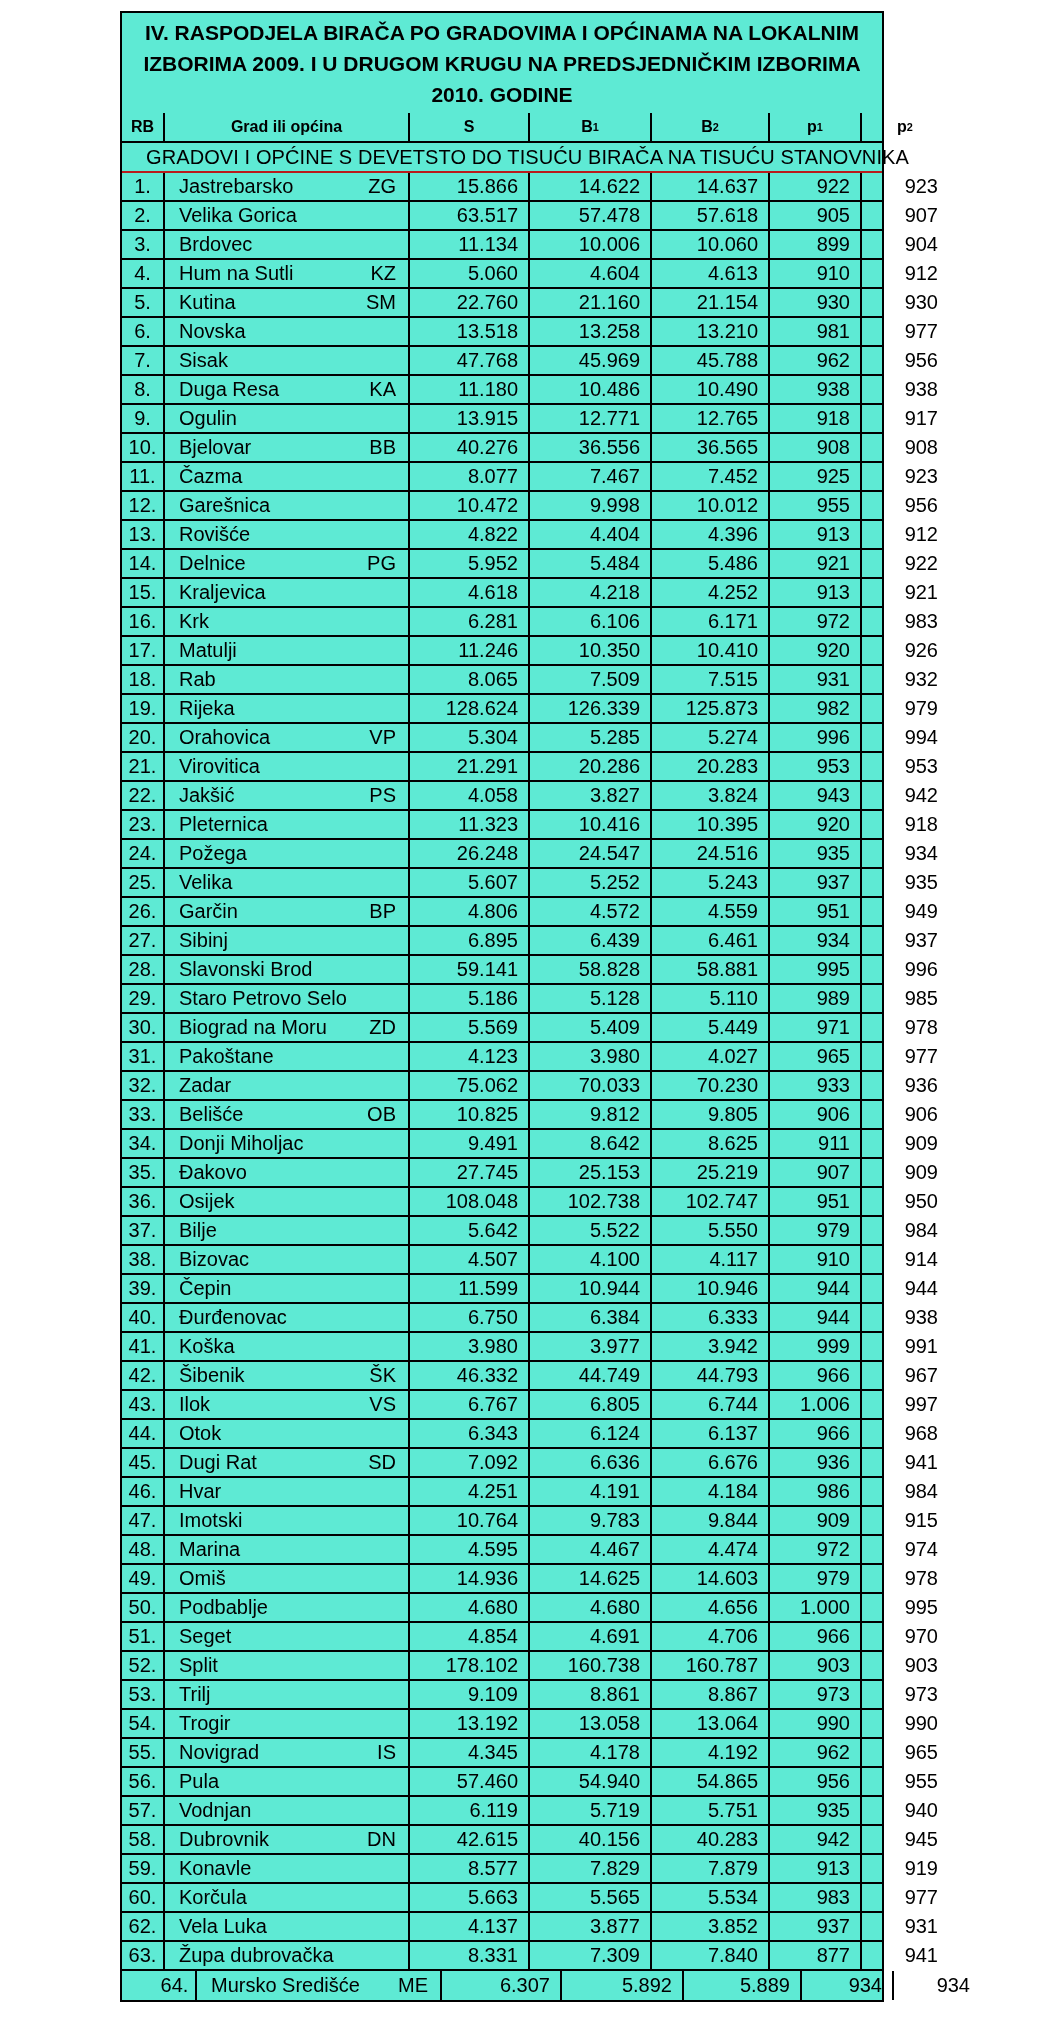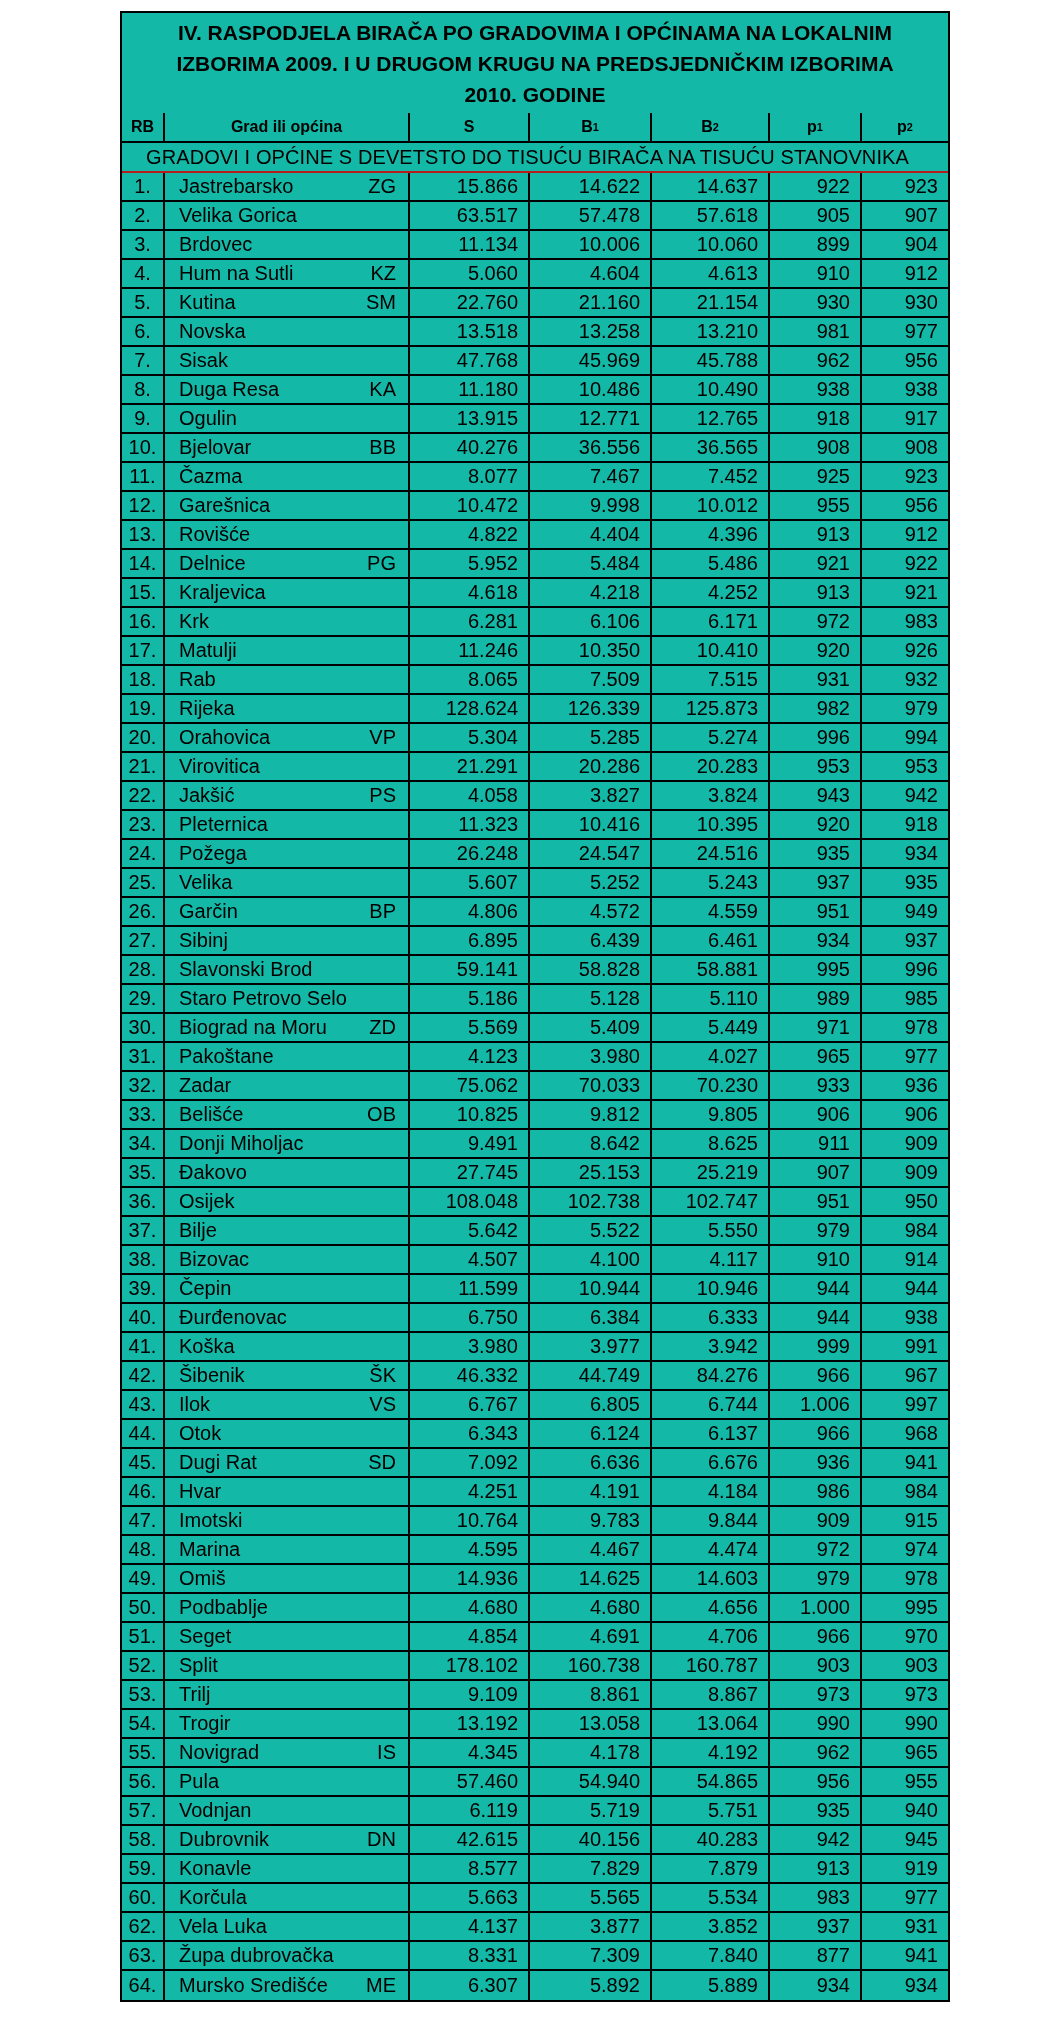--- a/index.html
+++ b/index.html
@@ -3,39 +3,39 @@
 <meta charset="utf-8">
 <style>
   html,body{margin:0;padding:0;}
   body{
     width:1045px;height:2031px;background:#ffffff;color:#000;
     font-family:"Liberation Sans","DejaVu Sans",sans-serif;
     overflow:hidden;position:relative;
   }
   *{box-sizing:border-box;}
   .table-outer{
-    position:absolute;left:120px;top:11px;width:830px;
-    border:2px solid #000;background:#14b8a6;
+    position:absolute;left:120px;top:11px;width:764px;
+    border:2px solid #000;background:#5eead4;
   }
   .title{
     text-align:center;font-weight:bold;font-size:21px;line-height:31px;
     padding:4px 6px 3px 6px;
   }
   .grid{display:grid;grid-template-columns:41px 245px 120px 122px 118px 92px 88px;}
   .c{display:flex;align-items:center;overflow:hidden;min-width:0;}
   .sep{border-left:2px solid #000;}
   .header-row{height:30px;border-bottom:2px solid #000;}
   .h{justify-content:center;font-weight:bold;font-size:16px;}
   sub{font-size:68%;line-height:0;}
   .section-row{
     height:30px;border-bottom:2px solid #b91c1c;display:flex;align-items:center;
     font-weight:normal;font-size:20px;padding:0 24px;white-space:nowrap;letter-spacing:0.1px;
   }
   .data-row{height:29px;border-bottom:2px solid #000;font-size:20px;}
-  .data-row:last-child{border-bottom:none;}
+  .data-row:last-child{border-bottom:none;margin-left:32px;}
   .rb{justify-content:center;}
   .name{padding:0 12px 0 14px;justify-content:space-between;gap:6px;white-space:nowrap;}
   .num{justify-content:flex-end;padding-right:10px;white-space:nowrap;}
 </style>
 </head>
 <body>
 
 <div class="table-outer">
 
   <div class="title">
@@ -538,21 +538,21 @@
         <div class="c num sep">991</div>
       </div>
       <div class="grid data-row">
         <div class="c rb">42.</div>
         <div class="c name sep">
           <div class="">Šibenik</div>
           <div class="">ŠK</div>
         </div>
         <div class="c num sep">46.332</div>
         <div class="c num sep">44.749</div>
-        <div class="c num sep">84.276</div>
+        <div class="c num sep">44.793</div>
         <div class="c num sep">966</div>
         <div class="c num sep">967</div>
       </div>
       <div class="grid data-row">
         <div class="c rb">43.</div>
         <div class="c name sep">
           <div class="">Ilok</div>
           <div class="">VS</div>
         </div>
         <div class="c num sep">6.767</div>

